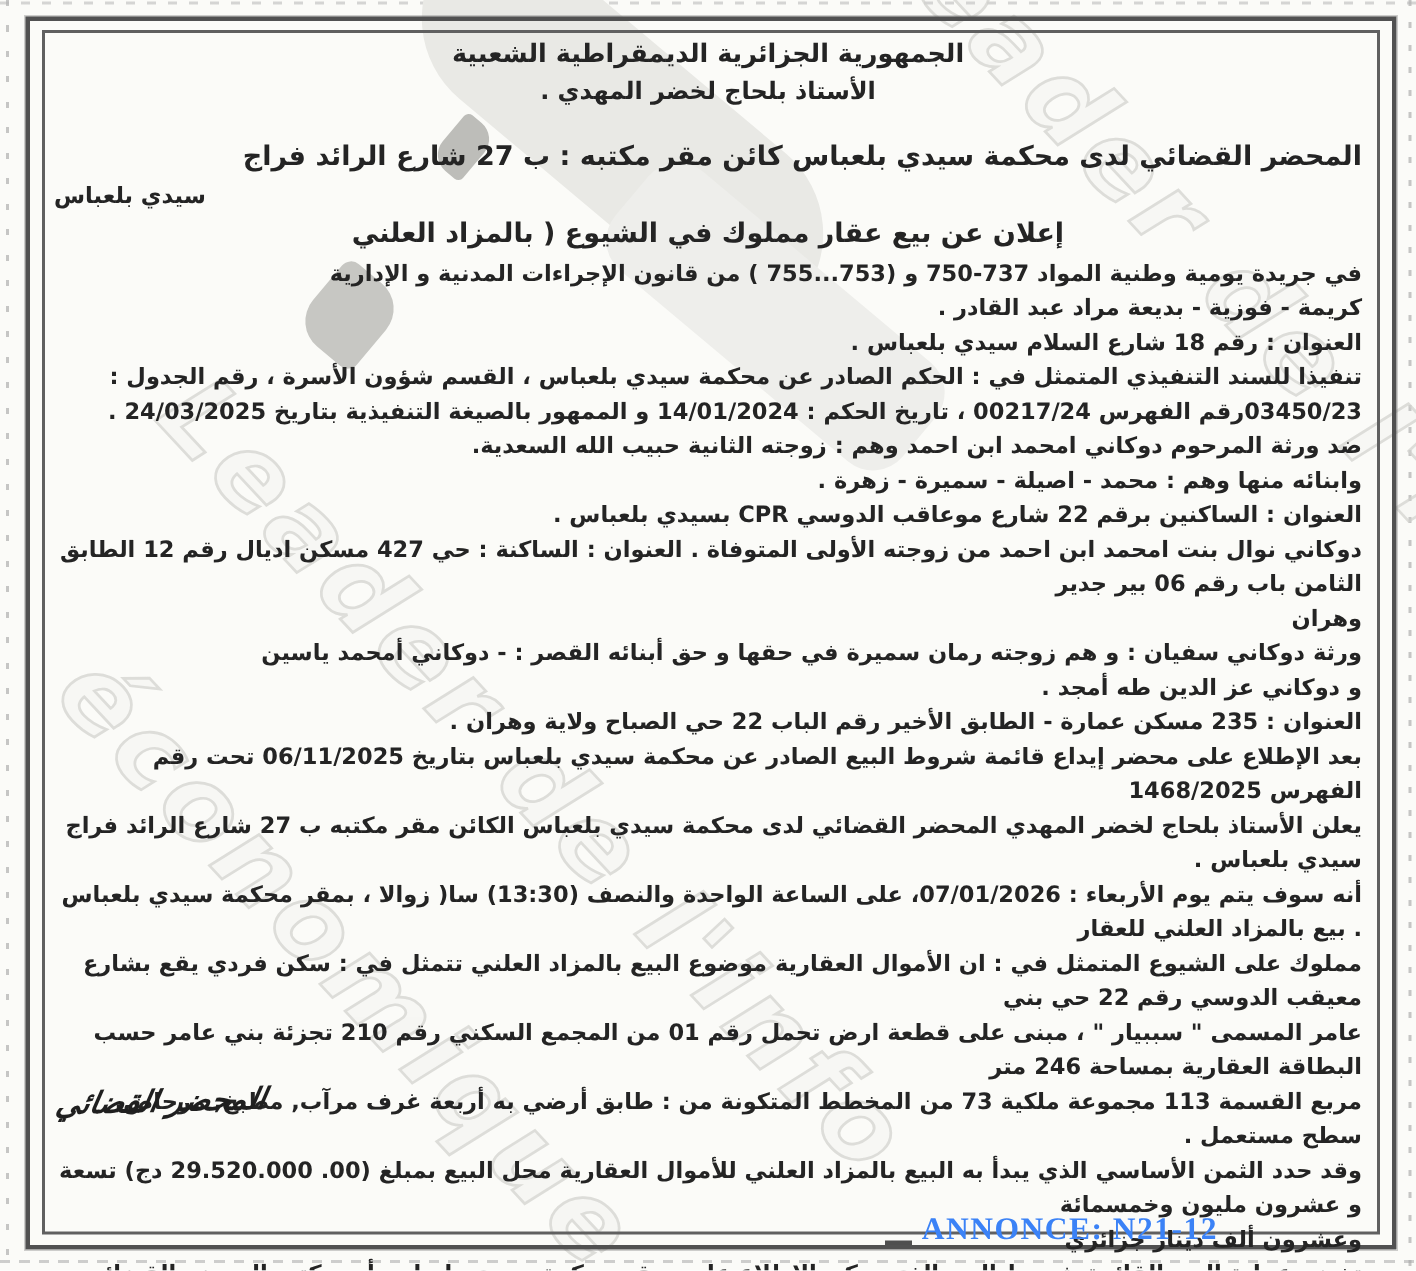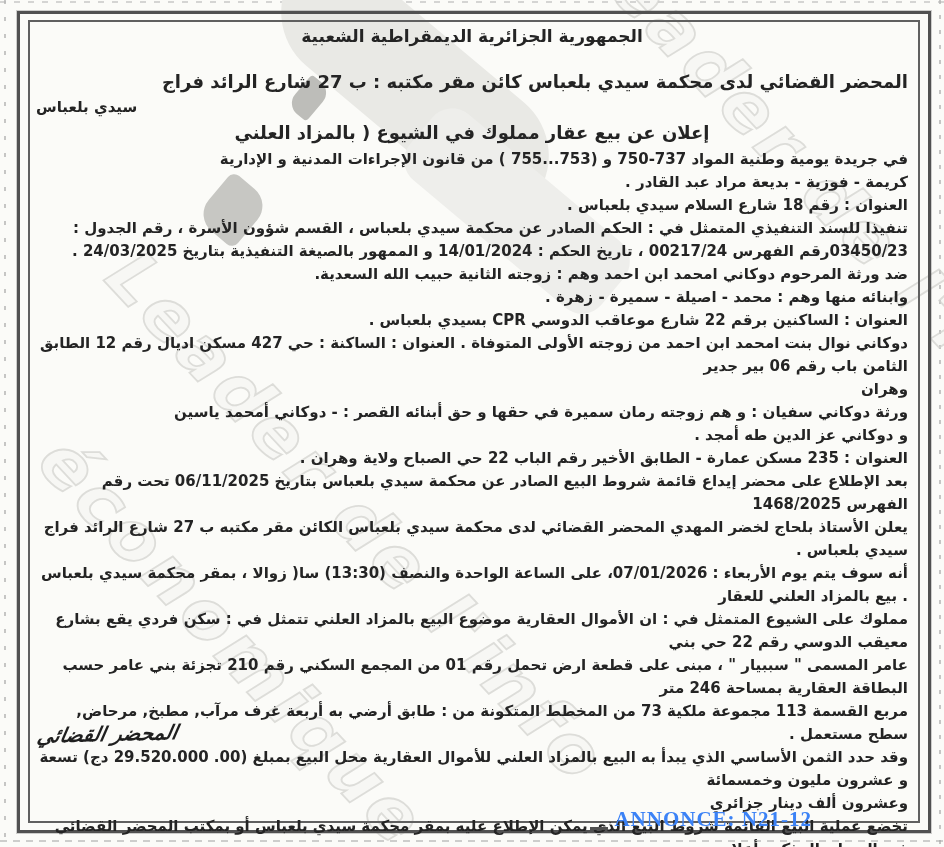--- a/index.html
+++ b/index.html
@@ -82,20 +82,21 @@
     <div class="wm-text wm-t1">Leader de l'information</div>
     <div class="wm-text wm-t2">Leader de l'info</div>
     <div class="wm-text wm-t3">économique en</div>
   </div>
 
   <div class="frame-outer"></div>
   <div class="frame-inner"></div>
 
   <div class="content">
     <div class="h-republic">الجمهورية الجزائرية الديمقراطية الشعبية</div>
+    <div class="h-officer">الأستاذ بلحاج لخضر المهدي .</div>
     <div class="h-office">المحضر القضائي لدى محكمة سيدي بلعباس كائن مقر مكتبه : ب 27 شارع الرائد فراج</div>
     <div class="h-city">سيدي بلعباس</div>
     <div class="h-title">إعلان عن بيع عقار مملوك في الشيوع ( بالمزاد العلني</div>
     <div class="body-lines">
         <div class="bline" dir="rtl">في جريدة يومية وطنية المواد 737-750 و (753...755 ) من قانون الإجراءات المدنية و الإدارية</div>
         <div class="bline" dir="rtl">كريمة - فوزية - بديعة مراد عبد القادر .</div>
         <div class="bline" dir="rtl">العنوان : رقم 18 شارع السلام سيدي بلعباس .</div>
         <div class="bline" dir="rtl">تنفيذا للسند التنفيذي المتمثل في : الحكم الصادر عن محكمة سيدي بلعباس ، القسم شؤون الأسرة ، رقم الجدول :</div>
         <div class="bline" dir="rtl">03450/23رقم الفهرس 00217/24 ، تاريخ الحكم : 14/01/2024 و الممهور بالصيغة التنفيذية بتاريخ 24/03/2025 .</div>
         <div class="bline" dir="rtl">ضد ورثة المرحوم دوكاني امحمد ابن احمد وهم : زوجته الثانية حبيب الله السعدية.</div>

